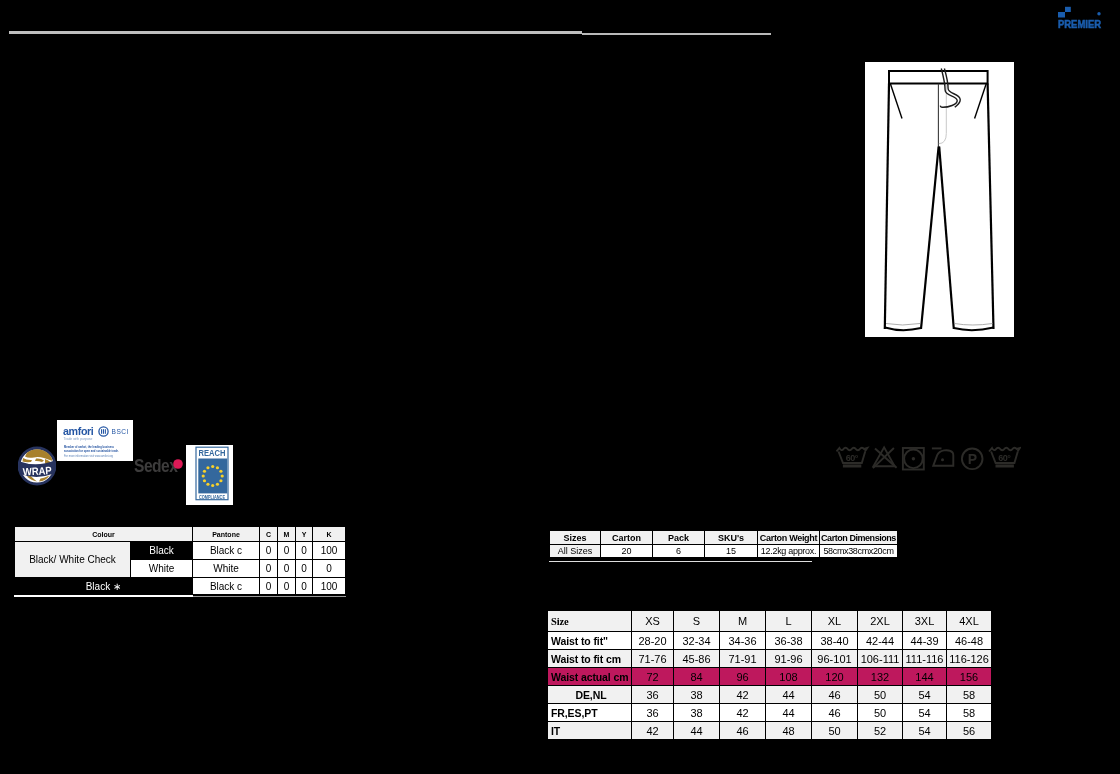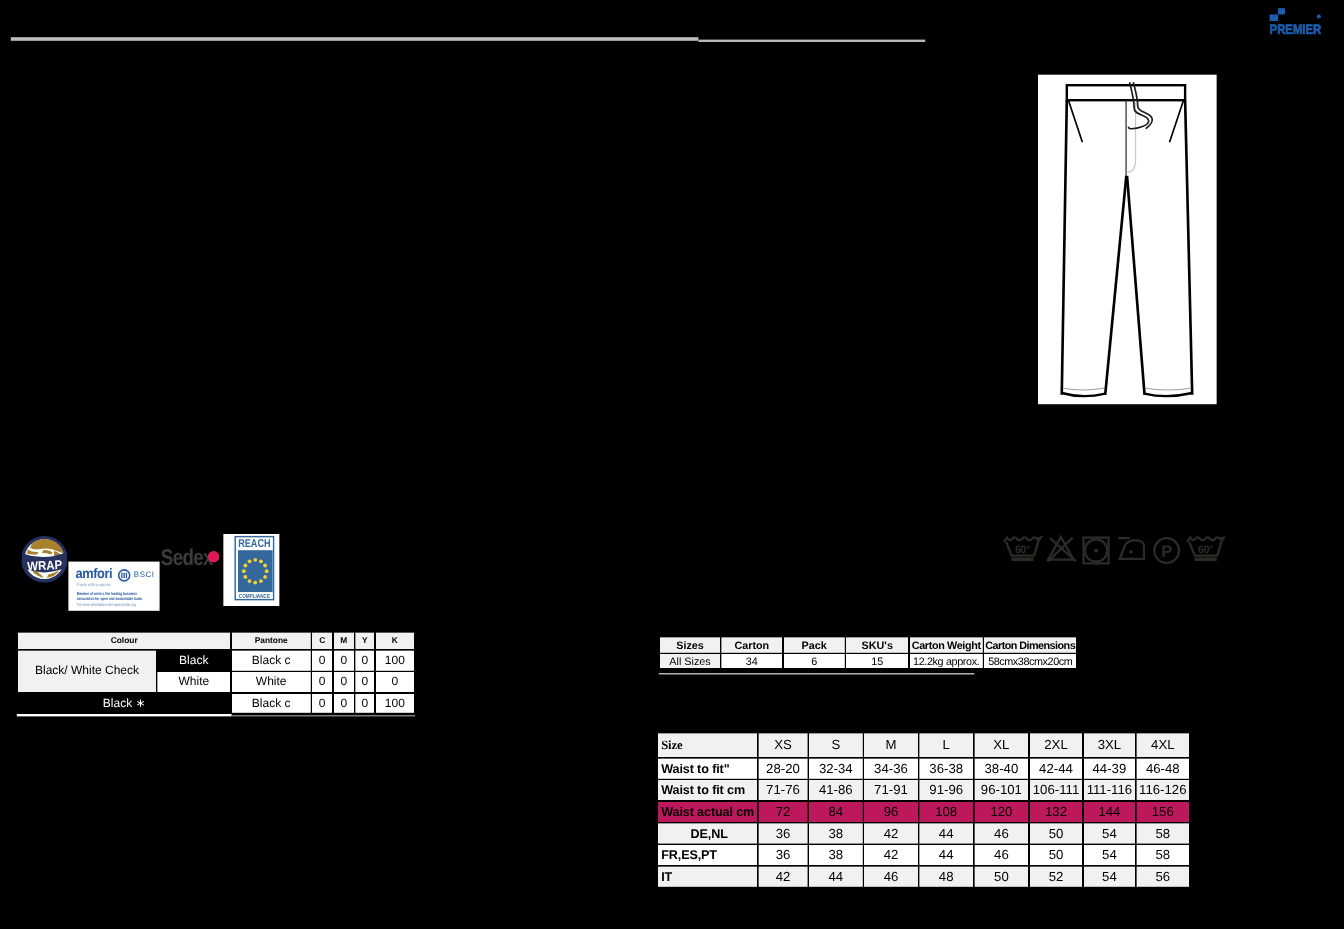--- a/index.html
+++ b/index.html
@@ -115,21 +115,21 @@
     <path d="M0.9,16.2 Q19,22.8 37.1,15.2 L35.8,28.6 Q19,35.2 2.2,29 Z" fill="#27335e"></path>
   </g>
   <defs>
       <clipPath id="wrapclip2">
         <circle cx="19" cy="21" r="19"></circle>
       </clipPath>
     </defs>
   <text x="19.2" y="29.8" font-size="10.5" font-weight="bold" fill="#fff" text-anchor="middle" textLength="29" lengthAdjust="spacingAndGlyphs" transform="rotate(-3 19 25)">WRAP</text>
 </svg>
 
-<div class="abs" style="left:57px;top:468px;width:76px;height:41px;background:#fff;">
+<div class="abs" style="left:57px;top:420px;width:76px;height:41px;background:#fff;">
   <div class="abs" style="left:6px;top:4.5px;color:#2456a4;font-size:11.5px;font-weight:bold;letter-spacing:-0.4px;transform:scaleX(0.93);transform-origin:0 0;">amfori</div>
   <svg class="abs" style="left:41px;top:5.5px;" width="11" height="11" viewBox="0 0 11 11">
     <circle cx="5.5" cy="5.5" r="4.6" fill="none" stroke="#2456a4" stroke-width="1.3"></circle>
     <rect x="3" y="3.2" width="1.1" height="4.6" fill="#2456a4"></rect>
     <rect x="4.9" y="3.2" width="1.1" height="4.6" fill="#2456a4"></rect>
     <rect x="6.8" y="3.2" width="1.1" height="4.6" fill="#2456a4"></rect>
   </svg>
   <div class="abs" style="left:54.5px;top:8px;color:#2456a4;font-size:6.6px;letter-spacing:0.5px;">BSCI</div>
   <div class="abs" style="left:6.5px;top:16.5px;color:#7f9cc4;font-size:3.4px;">Trade with purpose</div>
   <div class="abs" style="left:6.5px;top:25px;width:88px;color:#1f4f9e;font-size:3.6px;font-weight:bold;line-height:4px;transform:scaleX(0.74);transform-origin:0 0;white-space:nowrap;">Member of amfori, the leading business<br>association for open and sustainable trade.</div>
@@ -230,21 +230,21 @@
       <tr style="height:14px;background:#f1f1f1;font-weight:bold;font-size:9px;">
     <td>Sizes</td>
         <td>Carton</td>
         <td>Pack</td>
         <td>SKU's</td>
         <td style="letter-spacing:-0.3px;">Carton Weight</td>
         <td style="letter-spacing:-0.45px;">Carton Dimensions</td>
   </tr>
   <tr style="height:13px;font-size:9px;">
     <td style="background:#f1f1f1;">All Sizes</td>
-    <td style="background:#fff;">34</td>
+    <td style="background:#fff;">20</td>
     <td style="background:#fff;">6</td>
     <td style="background:#fff;">15</td>
     <td style="background:#fff;letter-spacing:-0.3px;">12.2kg approx.</td>
     <td style="background:#fff;letter-spacing:-0.35px;">58cmx38cmx20cm</td>
   </tr>
 </tbody>
   </table>
 
 <div class="abs" style="left:549px;top:560.5px;width:263px;height:1.5px;background:#dedede;"></div>
 
@@ -279,21 +279,21 @@
         <td>34-36</td>
         <td>36-38</td>
         <td>38-40</td>
         <td>42-44</td>
         <td>44-39</td>
         <td>46-48</td>
   </tr>
   <tr style="height:18px;background:#f1f1f1;">
     <td style="text-align:left;padding-left:3px;font-weight:bold;font-size:10.5px;letter-spacing:-0.1px;">Waist to fit cm</td>
     <td>71-76</td>
-        <td>41-86</td>
+        <td>45-86</td>
         <td>71-91</td>
         <td>91-96</td>
         <td>96-101</td>
         <td>106-111</td>
         <td>111-116</td>
         <td>116-126</td>
   </tr>
   <tr style="height:18px;background:#be185d;">
     <td style="text-align:left;padding-left:3px;font-weight:bold;font-size:10.5px;letter-spacing:-0.1px;">Waist actual cm</td>
     <td>72</td>

